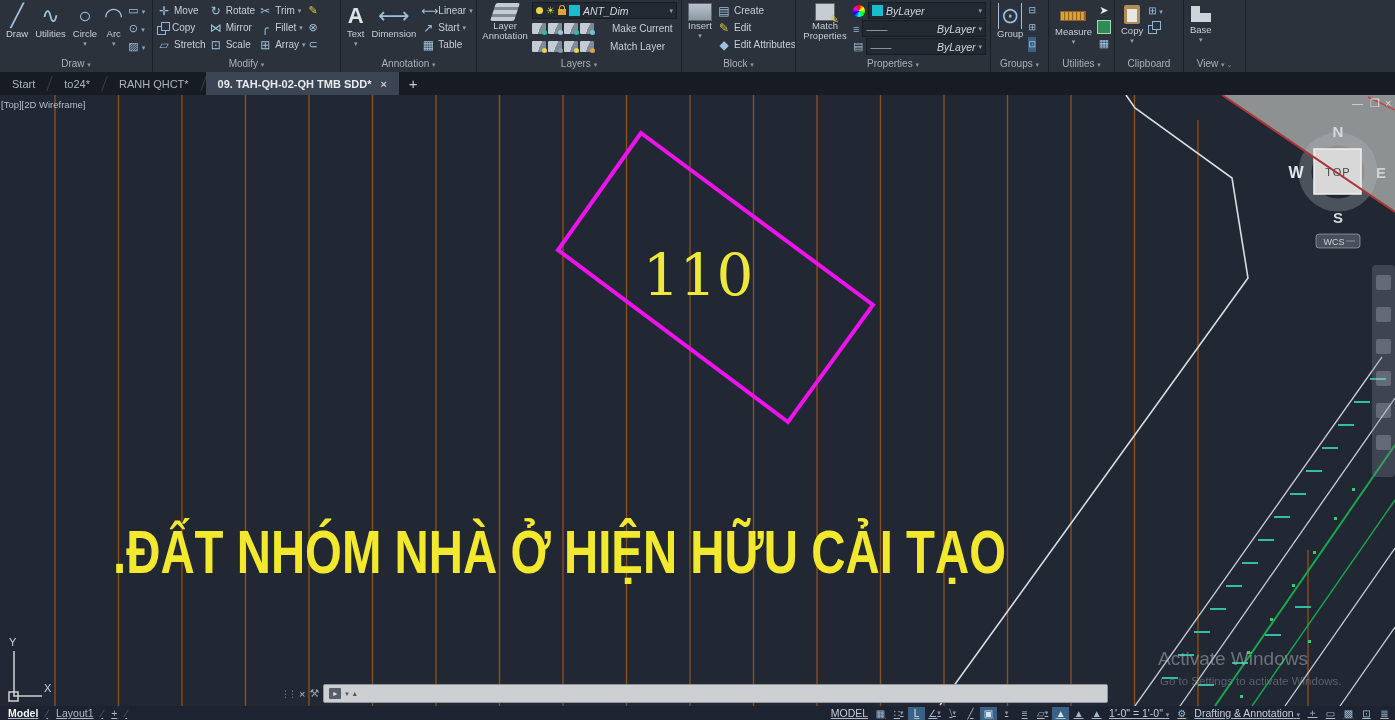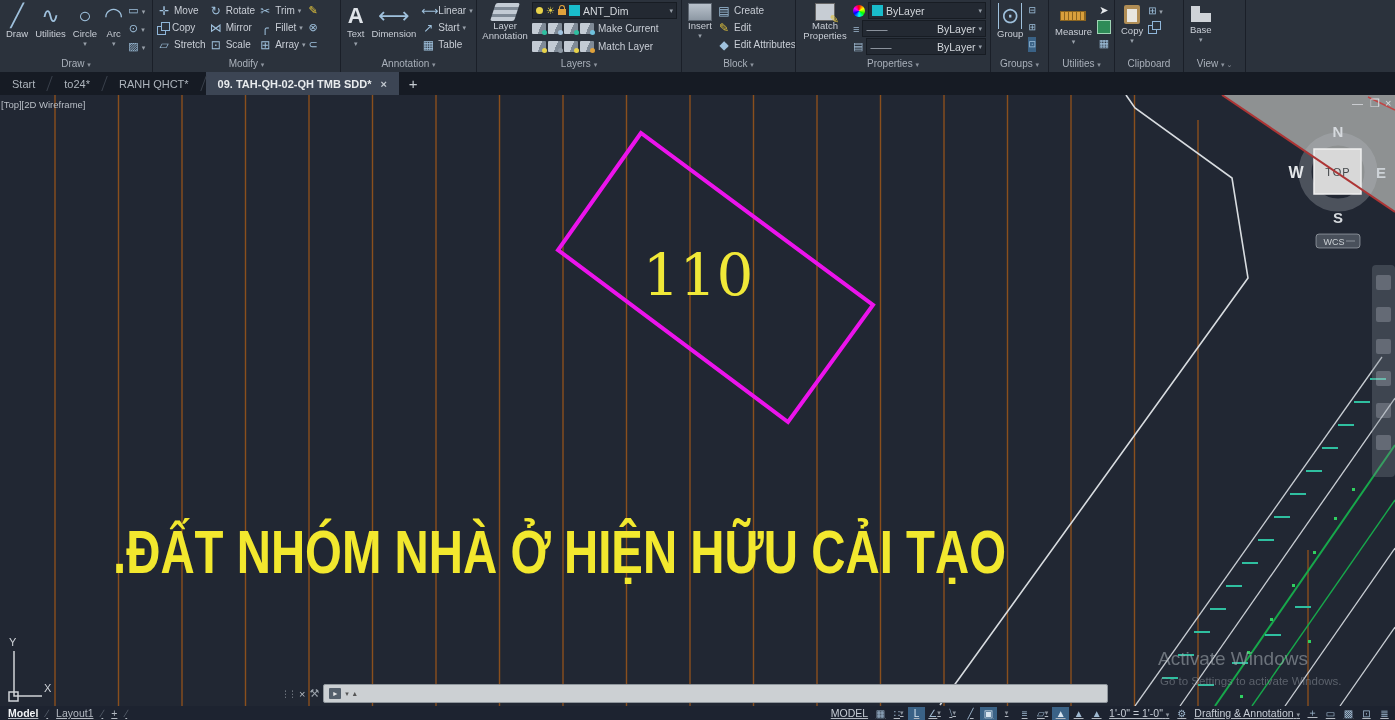--- a/index.html
+++ b/index.html
@@ -21,21 +21,21 @@
   .gy{color:#e0c23c !important;}
   
   .icopy{width:12px;height:12px;position:relative;display:inline-block;}
   .icopy::before,.icopy::after{content:"";position:absolute;width:7px;height:7px;border:1px solid #8fb6d9;background:#2b323c;}
   .icopy::before{left:0;top:4px}.icopy::after{left:4px;top:0}
   .lstack{width:14px;height:11px;display:inline-block;position:relative;border-radius:1px;
           background:linear-gradient(115deg,#c3cbd4 55%,#7f8a96 55%);}
   .lstack i{position:absolute;right:-1px;bottom:-1px;width:5px;height:5px;border-radius:50%;}
   .combo{display:flex;align-items:center;gap:3px;background:#232932;border:1px solid #171c23;height:15px;
          font-size:10.5px;color:#d4d8dd;padding:0 3px;}
-  .combo .cv{flex:1;}
+  .combo .cv{flex:1;font-style:italic;}
   .sw{width:11px;height:11px;background:#19bccb;display:inline-block;}
   .wheel{width:12px;height:12px;border-radius:50%;display:inline-block;
          background:conic-gradient(#f00,#ff0,#0f0,#0ff,#00f,#f0f,#f00);}
   .ilock{width:8px;height:6px;background:#e0a23c;display:inline-block;position:relative;margin-top:3px;}
   .ilock::before{content:"";position:absolute;left:1px;top:-4px;width:4px;height:3px;border:1px solid #e0a23c;border-bottom:none;border-radius:3px 3px 0 0;}
   .bulb{width:7px;height:7px;border-radius:50%;background:#e8d34a;display:inline-block;}
   .ruler{width:24px;height:8px;background:#d99f3c;display:inline-block;border:1px solid #8a6420;
          background-image:repeating-linear-gradient(90deg,transparent 0 3px,#8a6420 3px 4px);}
   .clipb{width:16px;height:19px;background:#b08d55;border-radius:2px;position:relative;display:inline-block;}
   .clipb::after{content:"";position:absolute;left:3px;top:4px;width:10px;height:13px;background:#e8e6e0;}
@@ -220,36 +220,36 @@
               </span>
             <span class="lstack">
                 <i style="background:#9fc1dd"></i>
               </span>
             <span class="lstack">
                 <i style="background:#2fbfa0"></i>
               </span>
             <span class="lstack">
                 <i style="background:#6fc1dd"></i>
               </span>
-            <span style="margin-left:2px">Make Current</span>
+            <span style="margin-left:16px">Make Current</span>
           </div>
           <div class="sml" style="gap:2px">
             <span class="lstack">
                 <i style="background:#e8d34a"></i>
               </span>
             <span class="lstack">
                 <i style="background:#8d98a4"></i>
               </span>
             <span class="lstack">
                 <i style="background:#e8d34a"></i>
               </span>
             <span class="lstack">
                 <i style="background:#e0a23c"></i>
               </span>
-            <span style="margin-left:2px">Match Layer</span>
+            <span style="margin-left:14px">Match Layer</span>
           </div>
         </div>
       </div>
       <div class="ptitle"><span>Layers</span> <span class="dn">▾</span></div>
     </div>
 
     <div class="panel" style="width:114px">
       <div class="pbody">
         <div class="big">
             <span class="insic"></span>

